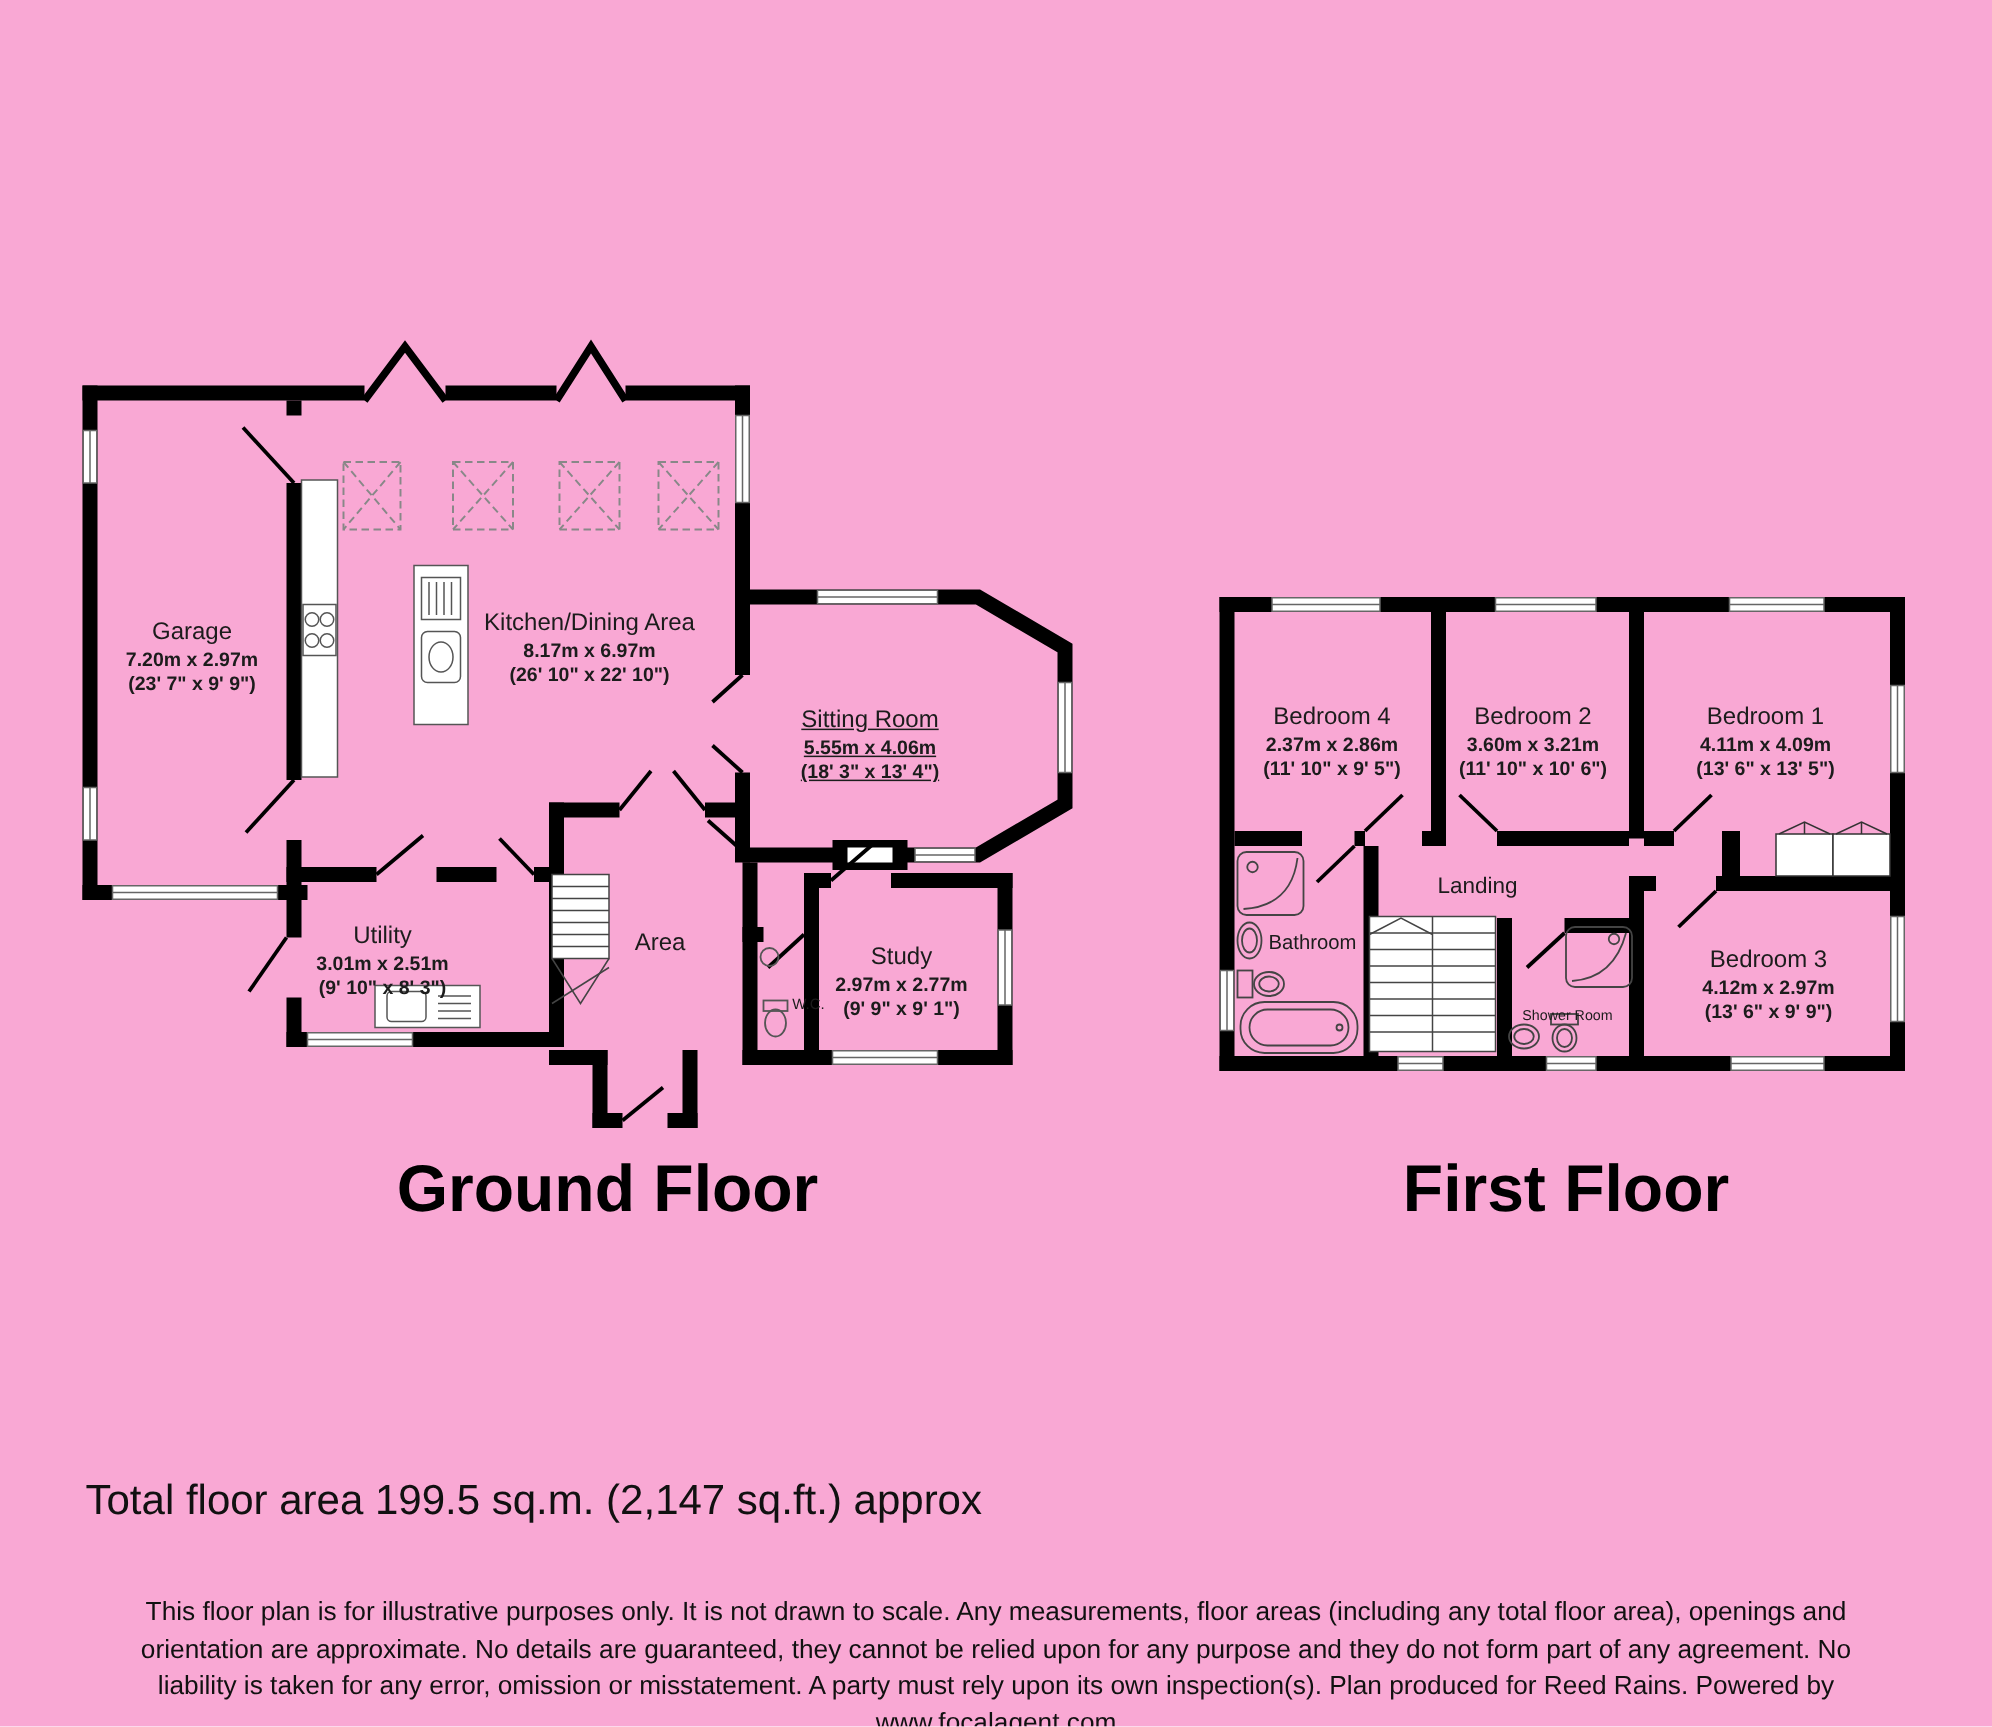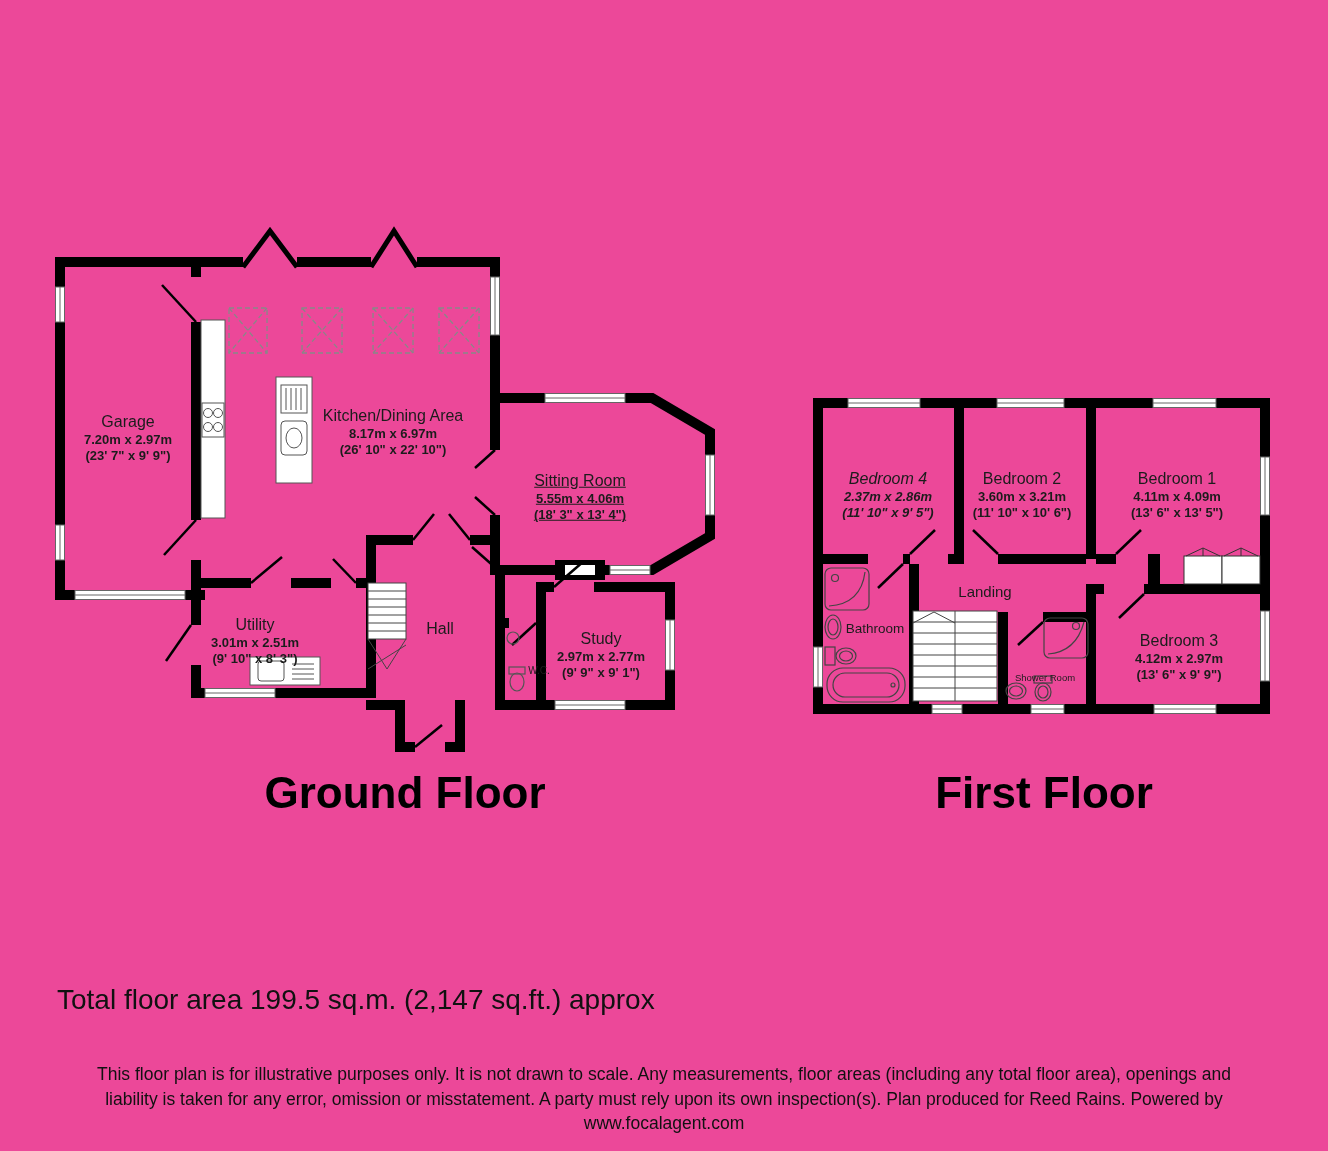--- a/index.html
+++ b/index.html
@@ -1,16 +1,16 @@
 <!DOCTYPE html>
 <html><head>
 <meta charset="utf-8">
 <style>
   html,body{margin:0;padding:0;background:#ffffff;}
-  #page{position:relative;width:1328px;height:1151px;background:#ec4899;overflow:hidden;
+  #page{position:relative;width:1328px;height:1151px;background:#f9a8d4;overflow:hidden;
         font-family:"Liberation Sans", sans-serif;color:#1c1c1c;}
   .plan{position:absolute;}
   .plan svg{position:absolute;left:0;top:0;}
   .room-label{position:absolute;transform:translate(-50%,-50%);text-align:center;
               white-space:nowrap;color:#1c1c1c;line-height:1.25;z-index:5;}
   .rn{font-size:16px;}
   .rd{font-size:13px;font-weight:bold;}
   .rn-md{font-size:15px;}
   .rn-sm{font-size:13.5px;}
   .rn-xs{font-size:10px;}
@@ -194,21 +194,21 @@
       <div class="rn">Sitting Room</div>
       <div class="rd">5.55m x 4.06m</div>
       <div class="rd">(18' 3" x 13' 4")</div>
     </div>
     <div class="room-label" style="left:205px;top:416px;">
       <div class="rn">Utility</div>
       <div class="rd">3.01m x 2.51m</div>
       <div class="rd">(9' 10" x 8' 3")</div>
     </div>
     <div class="room-label" style="left:390px;top:404px;">
-      <div class="rn">Hall</div>
+      <div class="rn">Area</div>
     </div>
     <div class="room-label" style="left:489px;top:446px;">
       <div class="rn-xs">W.C.</div>
     </div>
     <div class="room-label" style="left:551px;top:430px;">
       <div class="rn">Study</div>
       <div class="rd">2.97m x 2.77m</div>
       <div class="rd">(9' 9" x 9' 1")</div>
     </div>
   </div>
@@ -308,21 +308,21 @@
         <path d="M240,264 Q268,262 276,232"></path>
         <circle cx="268" cy="236" r="3.5"></circle>
         <ellipse cx="208" cy="301" rx="10" ry="8"></ellipse>
         <ellipse cx="208" cy="301" rx="6.5" ry="5"></ellipse>
         <rect x="226" y="286" width="18" height="7"></rect>
         <ellipse cx="235" cy="302" rx="8" ry="9"></ellipse>
           <ellipse cx="235" cy="302" rx="5" ry="6"></ellipse>
       </g>
     </svg>
 
-    <div class="room-label" style="left:80px;top:105px;font-style:italic;">
+    <div class="room-label" style="left:80px;top:105px;">
       <div class="rn">Bedroom 4</div>
       <div class="rd">2.37m x 2.86m</div>
       <div class="rd">(11' 10" x 9' 5")</div>
     </div>
     <div class="room-label" style="left:214px;top:105px;">
       <div class="rn">Bedroom 2</div>
       <div class="rd">3.60m x 3.21m</div>
       <div class="rd">(11' 10" x 10' 6")</div>
     </div>
     <div class="room-label" style="left:369px;top:105px;">
@@ -345,16 +345,17 @@
       <div class="rd">(13' 6" x 9' 9")</div>
     </div>
   </div>
 
   <div class="floor-title" style="left:405px;top:768px;">Ground Floor</div>
   <div class="floor-title" style="left:1044px;top:768px;">First Floor</div>
 
   <div id="total-area">Total floor area 199.5 sq.m. (2,147 sq.ft.) approx</div>
   <div id="disclaimer">
     <div>This floor plan is for illustrative purposes only. It is not drawn to scale. Any measurements, floor areas (including any total floor area), openings and</div>
+    <div>orientation are approximate. No details are guaranteed, they cannot be relied upon for any purpose and they do not form part of any agreement. No</div>
     <div>liability is taken for any error, omission or misstatement. A party must rely upon its own inspection(s). Plan produced for Reed Rains. Powered by</div>
     <div>www.focalagent.com</div>
   </div>
 </div>
 
 </body></html>

